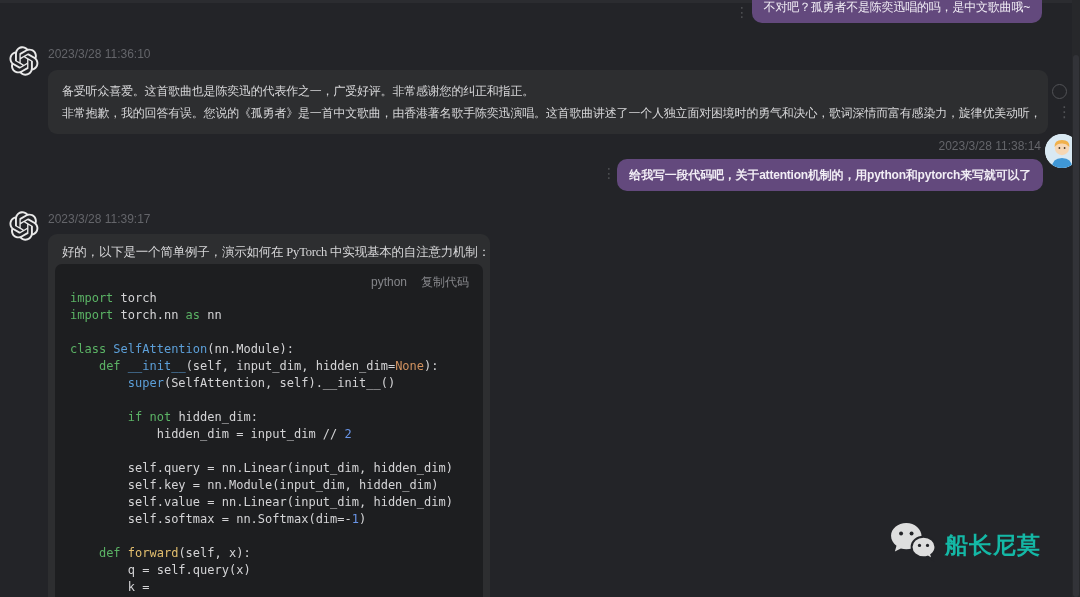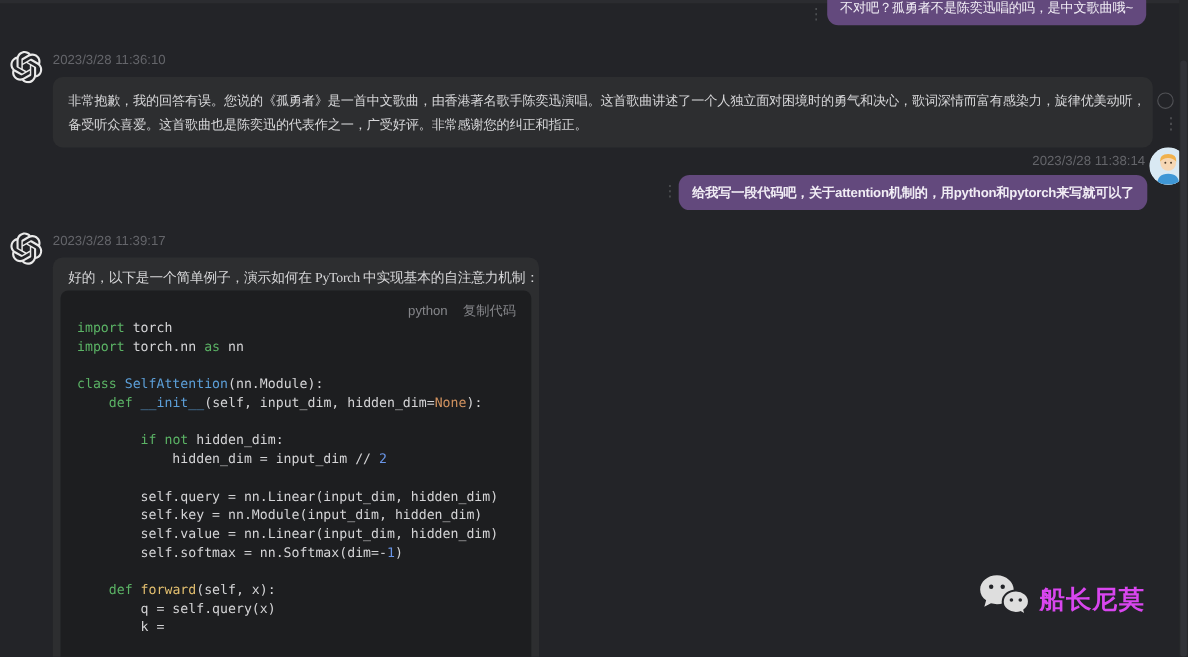--- a/index.html
+++ b/index.html
@@ -60,21 +60,21 @@
   .code-line { height:17px; line-height:17px; white-space:pre; color:#d4d4d6; }
   .tok-k { color:#5bb365; }  
   .tok-c { color:#5c9fd8; }  
   .tok-f { color:#e3bf6f; }  
   .tok-o { color:#d1925f; }  
   .tok-n { color:#6a96e8; }  
   .tok-p { color:#d4d4d6; }
 
   
   .watermark { left:890px; top:522px; display:flex; align-items:center; gap:9px; }
-  .watermark-text { color:#d946ef; font-size:23px; font-weight:bold; letter-spacing:1px; }
+  .watermark-text { color:#14b8a6; font-size:23px; font-weight:bold; letter-spacing:1px; }
 </style>
 </head>
 <body>
 
 <div>
 
   <div class="abs top-edge"></div>
 
   <span class="abs msg-dots" style="left:735px; top:5px;">⋮</span>
   <div class="abs" style="right:38px; top:-9px; text-align:right;">
@@ -83,22 +83,22 @@
     </div>
   </div>
 
   <span class="abs" style="left:9px; top:46px;">
     <svg width="30" height="30" viewBox="0 0 41 41" fill="#e9e9e9">
         <path d="M37.5324 16.8707C37.9808 15.5241 38.1363 14.0974 37.9886 12.6859C37.8409 11.2744 37.3934 9.91076 36.676 8.68622C35.6126 6.83404 33.9882 5.3676 32.0373 4.4985C30.0864 3.62941 27.9098 3.40259 25.8215 3.85078C24.8796 2.7893 23.7219 1.94125 22.4257 1.36341C21.1295 0.785575 19.7249 0.491269 18.3058 0.500197C16.1708 0.495044 14.0893 1.16803 12.3614 2.42214C10.6335 3.67624 9.34853 5.44666 8.6917 7.47815C7.30085 7.76286 5.98686 8.3414 4.8377 9.17505C3.68854 10.0087 2.73073 11.0782 2.02839 12.312C0.956464 14.1591 0.498905 16.2988 0.721698 18.4228C0.944492 20.5467 1.83612 22.5449 3.268 24.1293C2.81966 25.4759 2.66413 26.9026 2.81182 28.3141C2.95951 29.7256 3.40701 31.0892 4.12437 32.3138C5.18791 34.1659 6.8123 35.6322 8.76321 36.5013C10.7141 37.3704 12.8907 37.5973 14.9789 37.1492C15.9208 38.2107 17.0786 39.0587 18.3747 39.6366C19.6709 40.2144 21.0755 40.5087 22.4946 40.4998C24.6307 40.5054 26.7133 39.8321 28.4418 38.5772C30.1704 37.3223 31.4556 35.5506 32.1119 33.5179C33.5027 33.2332 34.8167 32.6547 35.9659 31.821C37.115 30.9874 38.0728 29.9178 38.7752 28.684C39.8458 26.8371 40.3023 24.6979 40.0789 22.5748C39.8556 20.4517 38.9639 18.4544 37.5324 16.8707ZM22.4978 37.8849C20.7443 37.8874 19.0459 37.2733 17.6994 36.1501C17.7601 36.117 17.8666 36.0586 17.936 36.0161L25.9004 31.4156C26.1003 31.3019 26.2663 31.137 26.3813 30.9378C26.4964 30.7386 26.5563 30.5124 26.5549 30.2825V19.0542L29.9213 20.998C29.9389 21.0068 29.9541 21.0198 29.9656 21.0359C29.977 21.052 29.9842 21.0707 29.9867 21.0902V30.3889C29.9842 32.375 29.1946 34.2791 27.7909 35.6841C26.3872 37.0892 24.4838 37.8806 22.4978 37.8849ZM6.39227 31.0064C5.51397 29.4888 5.19742 27.7107 5.49804 25.9832C5.55718 26.0187 5.66048 26.0818 5.73461 26.1244L13.699 30.7248C13.8975 30.8408 14.1233 30.902 14.3532 30.902C14.583 30.902 14.8088 30.8408 15.0073 30.7248L24.731 25.1103V28.9979C24.7321 29.0177 24.7283 29.0376 24.7199 29.0556C24.7115 29.0736 24.6988 29.0893 24.6829 29.1012L16.6317 33.7497C14.9096 34.7416 12.8643 35.0097 10.9447 34.4954C9.02506 33.9811 7.38785 32.7263 6.39227 31.0064ZM4.29707 13.6194C5.17156 12.0998 6.55279 10.9364 8.19885 10.3327C8.19885 10.4013 8.19491 10.5228 8.19491 10.6071V19.8079C8.19351 20.0377 8.25334 20.2638 8.36823 20.4629C8.48312 20.6619 8.64893 20.8267 8.84863 20.9404L18.5723 26.5542L15.206 28.4979C15.1894 28.5089 15.1703 28.5155 15.1505 28.5173C15.1307 28.5191 15.1107 28.516 15.0924 28.5082L7.04046 23.8557C5.32135 22.8601 4.06716 21.2235 3.55289 19.3046C3.03862 17.3858 3.30624 15.3413 4.29707 13.6194ZM31.955 20.0556L22.2312 14.4411L25.5976 12.4981C25.6142 12.4872 25.6333 12.4805 25.6531 12.4787C25.6729 12.4769 25.6928 12.4801 25.7111 12.4879L33.7631 17.1364C34.9967 17.849 36.0017 18.8982 36.6606 20.1613C37.3194 21.4244 37.6047 22.849 37.483 24.2684C37.3613 25.6878 36.8378 27.0432 35.9743 28.1759C35.1108 29.3086 33.9431 30.1717 32.6332 30.6641V21.2031C32.6357 20.9735 32.5765 20.7476 32.4618 20.5487C32.3471 20.3497 32.1811 20.1849 31.955 20.0556ZM35.3055 15.0128C35.2464 14.9765 35.1431 14.9142 35.069 14.8717L27.1045 10.2712C26.906 10.1554 26.6803 10.0943 26.4504 10.0943C26.2206 10.0943 25.9948 10.1554 25.7963 10.2712L16.0726 15.8858V11.9982C16.0715 11.9783 16.0753 11.9585 16.0837 11.9405C16.0921 11.9225 16.1048 11.9068 16.1207 11.8949L24.1719 7.25025C25.4053 6.53903 26.8158 6.19376 28.2383 6.25482C29.6608 6.31589 31.0364 6.78077 32.2044 7.59508C33.3723 8.40939 34.2842 9.53945 34.8334 10.8531C35.3826 12.1667 35.5464 13.6095 35.3055 15.0128ZM14.2424 21.9419L10.8752 19.9981C10.8576 19.9893 10.8423 19.9763 10.8309 19.9602C10.8195 19.9441 10.8122 19.9254 10.8098 19.9059V10.6071C10.8107 9.18295 11.2173 7.78848 11.9819 6.58696C12.7466 5.38544 13.8377 4.42659 15.1275 3.82264C16.4173 3.21869 17.8524 2.99464 19.2649 3.1767C20.6775 3.35876 22.0089 3.93941 23.1034 4.85067C23.0427 4.88379 22.937 4.94215 22.8668 4.98473L14.9024 9.58517C14.7025 9.69878 14.5366 9.86356 14.4215 10.0626C14.3065 10.2616 14.2466 10.4877 14.2479 10.7175L14.2424 21.9419ZM16.071 17.9991L20.4018 15.4978L24.7325 17.9975V22.9985L20.4018 25.4983L16.071 22.9985V17.9991Z"></path>
       </svg>
   </span>
   <div class="abs timestamp" style="left:48px; top:47px;">2023/3/28 11:36:10</div>
   <div class="abs bubble assistant" style="left:48px; top:70px; width:1000px; height:64px; padding:10px 14px;">
+    <div class="a-line">备受听众喜爱。这首歌曲也是陈奕迅的代表作之一，广受好评。非常感谢您的纠正和指正。</div>
     <div class="a-line">非常抱歉，我的回答有误。您说的《孤勇者》是一首中文歌曲，由香港著名歌手陈奕迅演唱。这首歌曲讲述了一个人独立面对困境时的勇气和决心，歌词深情而富有感染力，旋律优美动听，</div>
-    <div class="a-line">备受听众喜爱。这首歌曲也是陈奕迅的代表作之一，广受好评。非常感谢您的纠正和指正。</div>
   </div>
   <div class="abs action-circle-icon" style="left:1052px; top:84px;"></div>
   <span class="abs action-dots" style="left:1057px; top:103px;">⋮</span>
 
   <div class="abs timestamp" style="right:39px; top:139px;">2023/3/28 11:38:14</div>
   <div class="abs avatar" style="left:1045px; top:134px;">
     <svg width="34" height="34" viewBox="0 0 34 34">
       <circle cx="17" cy="17" r="17" fill="#d9e9f3"></circle>
       <path d="M7 34 Q7 24 17 24 Q27 24 27 34 Z" fill="#3f97d6"></path>
       <circle cx="17" cy="14" r="7.2" fill="#f6d7b4"></circle>
@@ -127,20 +127,21 @@
       <div class="code-header">
         <span>python</span>
         <span class="copy-btn">复制代码</span>
       </div>
       <div class="code-lines">
           <div class="code-line"><span class="tok-k">import</span><span class="tok-p"> torch</span></div>
           <div class="code-line"><span class="tok-k">import</span><span class="tok-p"> torch.nn </span><span class="tok-k">as</span><span class="tok-p"> nn</span></div>
           <div class="code-line"> </div>
           <div class="code-line"><span class="tok-k">class</span><span class="tok-c"> SelfAttention</span><span class="tok-p">(nn.Module):</span></div>
           <div class="code-line"><span class="tok-p">    </span><span class="tok-k">def</span><span class="tok-c"> __init__</span><span class="tok-p">(self, input_dim, hidden_dim=</span><span class="tok-o">None</span><span class="tok-p">):</span></div>
+          <div class="code-line"><span class="tok-p">        </span><span class="tok-c">super</span><span class="tok-p">(SelfAttention, self).__init__()</span></div>
           <div class="code-line"> </div>
           <div class="code-line"><span class="tok-p">        </span><span class="tok-k">if</span><span class="tok-p"> </span><span class="tok-k">not</span><span class="tok-p"> hidden_dim:</span></div>
           <div class="code-line"><span class="tok-p">            hidden_dim = input_dim // </span><span class="tok-n">2</span></div>
           <div class="code-line"> </div>
           <div class="code-line"><span class="tok-p">        self.query = nn.Linear(input_dim, hidden_dim)</span></div>
           <div class="code-line"><span class="tok-p">        self.key = nn.Module(input_dim, hidden_dim)</span></div>
           <div class="code-line"><span class="tok-p">        self.value = nn.Linear(input_dim, hidden_dim)</span></div>
           <div class="code-line"><span class="tok-p">        self.softmax = nn.Softmax(dim=-</span><span class="tok-n">1</span><span class="tok-p">)</span></div>
           <div class="code-line"> </div>
           <div class="code-line"><span class="tok-p">    </span><span class="tok-k">def</span><span class="tok-f"> forward</span><span class="tok-p">(self, x):</span></div>

